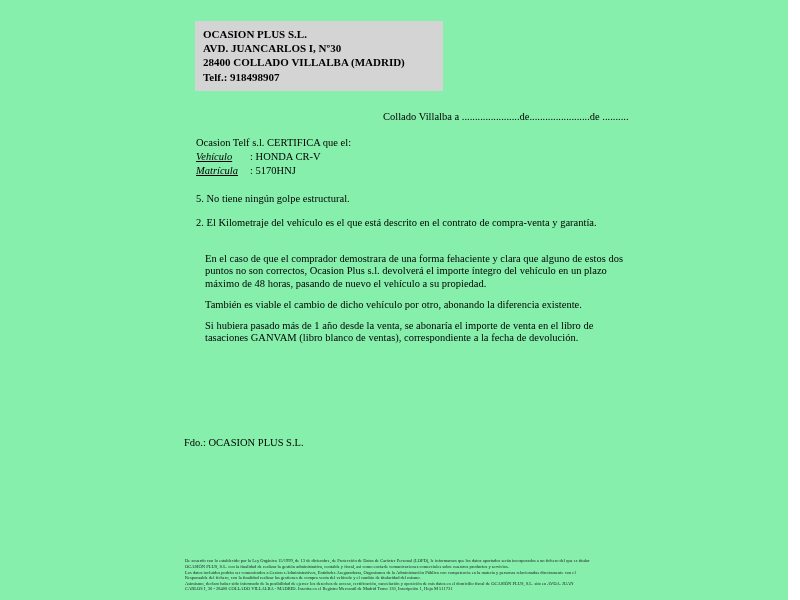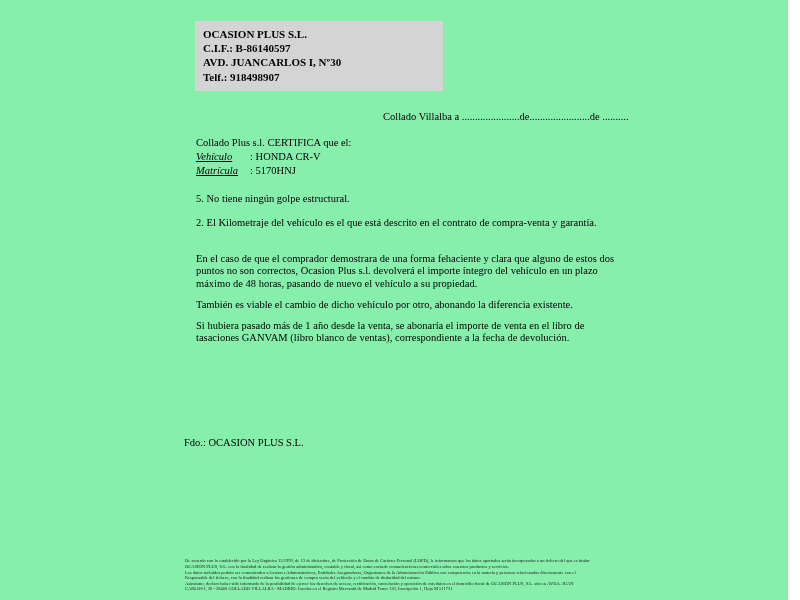--- a/index.html
+++ b/index.html
@@ -29,21 +29,21 @@
   .cert-label{display:inline-block;width:54px;}
   .u{text-decoration:underline;font-style:italic;}
 
   .points{
     position:absolute;left:196px;top:193px;width:424px;
     font-size:10.5px;color:#000;
   }
   .points .pt{margin:0 0 11px 0;line-height:12.5px;}
 
   .bodytext{
-    position:absolute;left:196px;top:253px;width:424px;
+    position:absolute;left:205px;top:253px;width:424px;
     font-size:10.5px;color:#000;
   }
   .bodytext p{margin:0 0 9px 0;line-height:12.3px;}
   .bodytext p.gap{margin-top:8px;}
 
   .signature{
     position:absolute;left:184px;top:437px;
     font-size:10.5px;color:#000;white-space:nowrap;
   }
 
@@ -54,29 +54,29 @@
   }
   .legal div{white-space:nowrap;}
 </style>
 </head>
 <body>
 
 <div class="page">
 
   <div class="header-block">
     <div>OCASION PLUS S.L.</div>
-    <div>C.I.F.: B-86140597</div>
     <div>AVD. JUANCARLOS I, Nº30</div>
+    <div>28400 COLLADO VILLALBA (MADRID)</div>
     <div>Telf.: 918498907</div>
   </div>
 
   <div class="date-line">Collado Villalba a ......................de.......................de ..........</div>
 
   <div class="certify">
-    <div>Collado Plus s.l. CERTIFICA que el:</div>
+    <div>Ocasion Telf s.l. CERTIFICA que el:</div>
     <div class="cert-row"><span class="cert-label"><span class="u">Vehículo</span></span><span>: HONDA CR-V</span></div>
     <div class="cert-row"><span class="cert-label"><span class="u">Matrícula</span></span><span>: 5170HNJ</span></div>
   </div>
 
   <div class="points">
     <div class="pt">5. No tiene ningún golpe estructural.</div>
     <div class="pt">2. El Kilometraje del vehículo es el que está descrito en el contrato de compra-venta y garantía.</div>
   </div>
 
   <div class="bodytext">

